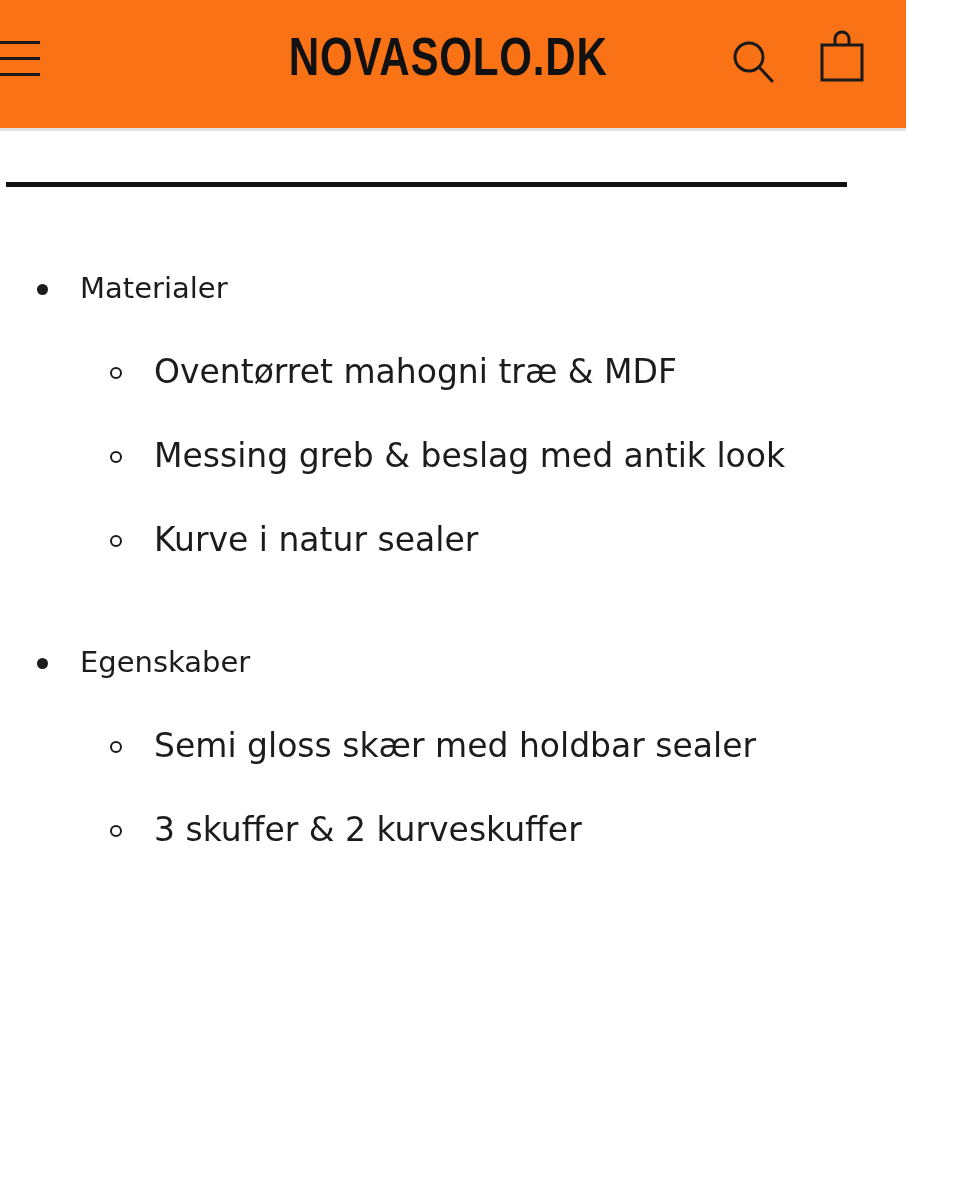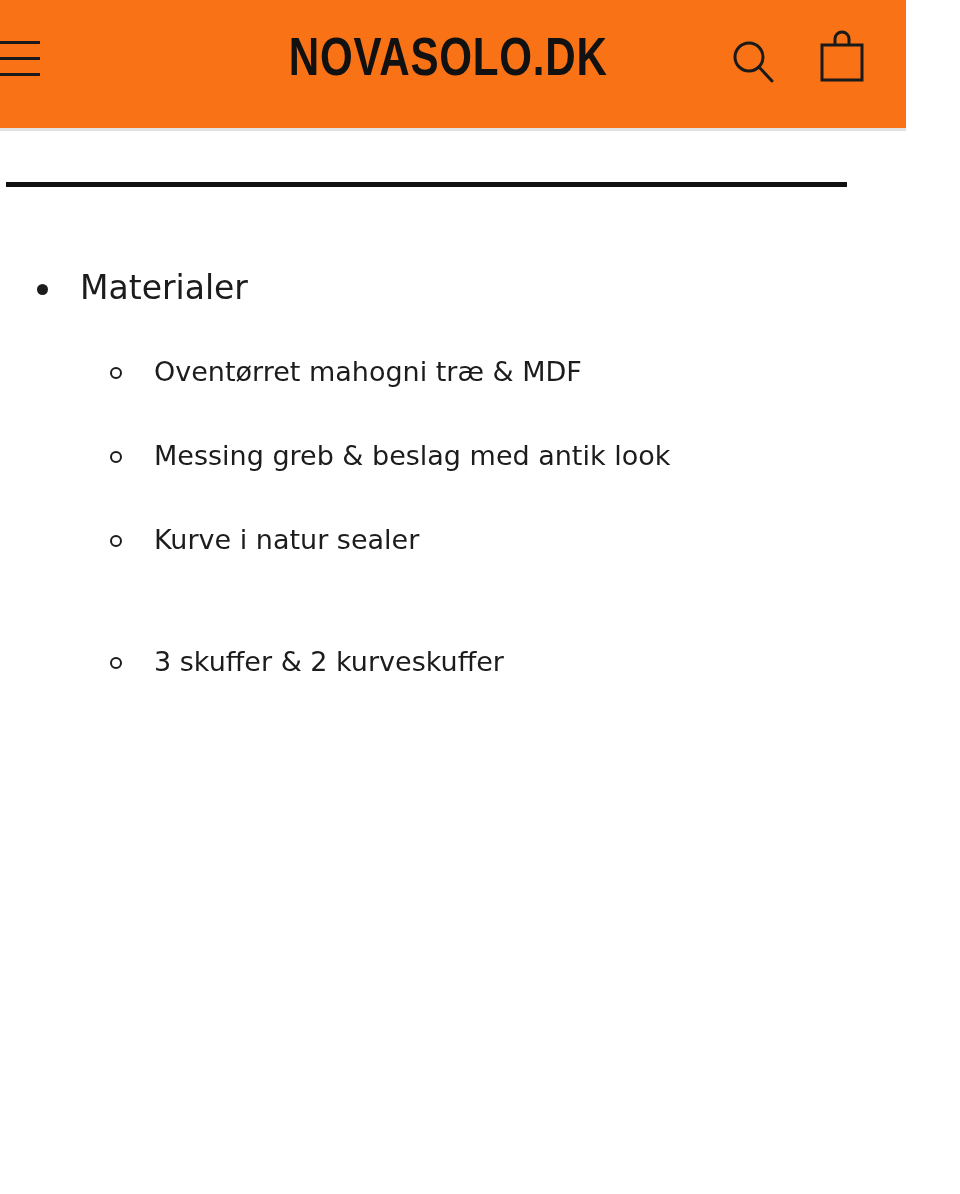--- a/index.html
+++ b/index.html
@@ -88,39 +88,39 @@
     }
     .group {
       margin: 0;
     }
     .group + .group {
       margin-top: 58px;
     }
     .top-item {
       position: relative;
       height: 64px;
-      font-size: 33px;
+      font-size: 29px;
       line-height: 64px;
       padding-left: 80px;
     }
     .top-item .dot {
       position: absolute;
       left: 37px; top: 28px;
       width: 11px; height: 11px;
       border-radius: 50%;
       background: #1c1c1c;
     }
     .sub-list {
       margin-top: 20px;
     }
     .sub-item {
       position: relative;
       height: 64px;
       margin-bottom: 20px;
-      font-size: 27px;
+      font-size: 33px;
       line-height: 64px;
       padding-left: 154px;
       white-space: nowrap;
     }
     .sub-item .ring {
       position: absolute;
       left: 110px; top: 27px;
       width: 8px; height: 8px;
       border-radius: 50%;
       border: 2.5px solid #1c1c1c;
@@ -174,21 +174,29 @@
         <span>Messing greb &amp; beslag med antik look</span>
       </div>
       <div class="sub-item">
         <span class="ring"></span>
         <span>Kurve i natur sealer</span>
       </div>
     </div>
   </div>
 
   <div class="group">
+    <div class="top-item">
+      <span class="dot"></span>
+      <span>Egenskaber</span>
+    </div>
     <div class="sub-list">
       <div class="sub-item">
         <span class="ring"></span>
+        <span>Semi gloss skær med holdbar sealer</span>
+      </div>
+      <div class="sub-item">
+        <span class="ring"></span>
         <span>3 skuffer &amp; 2 kurveskuffer</span>
       </div>
     </div>
   </div>
 
 </div>
 
 </body></html>

